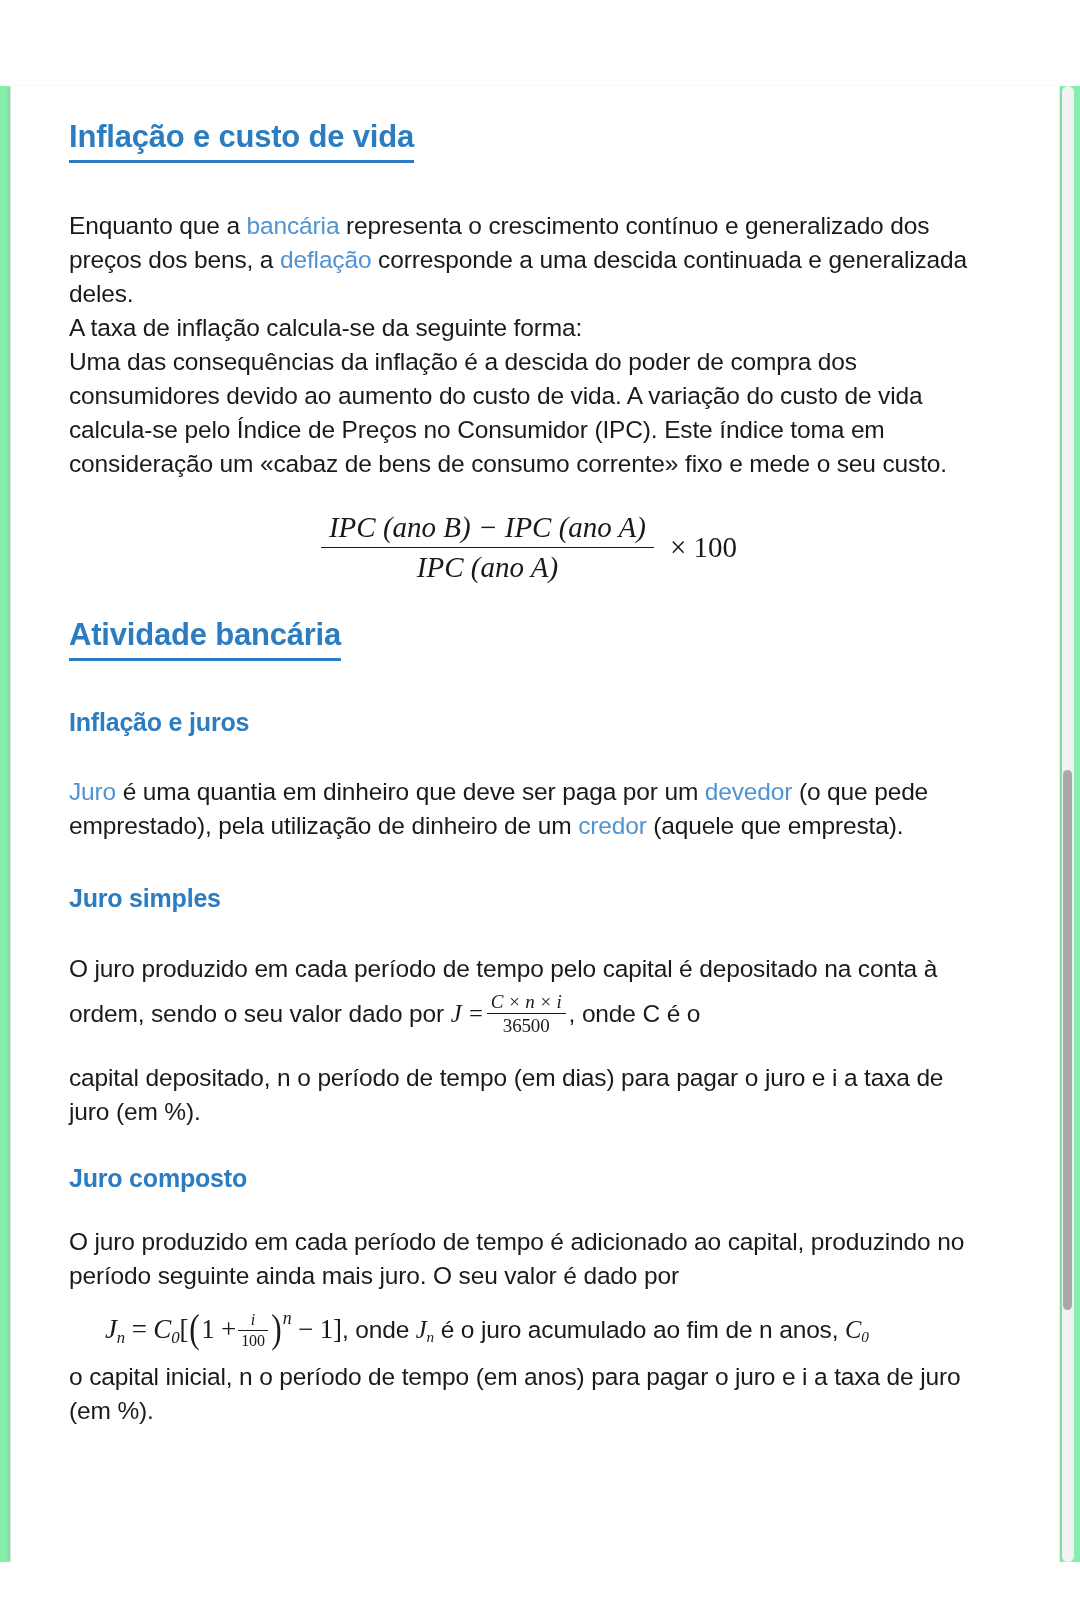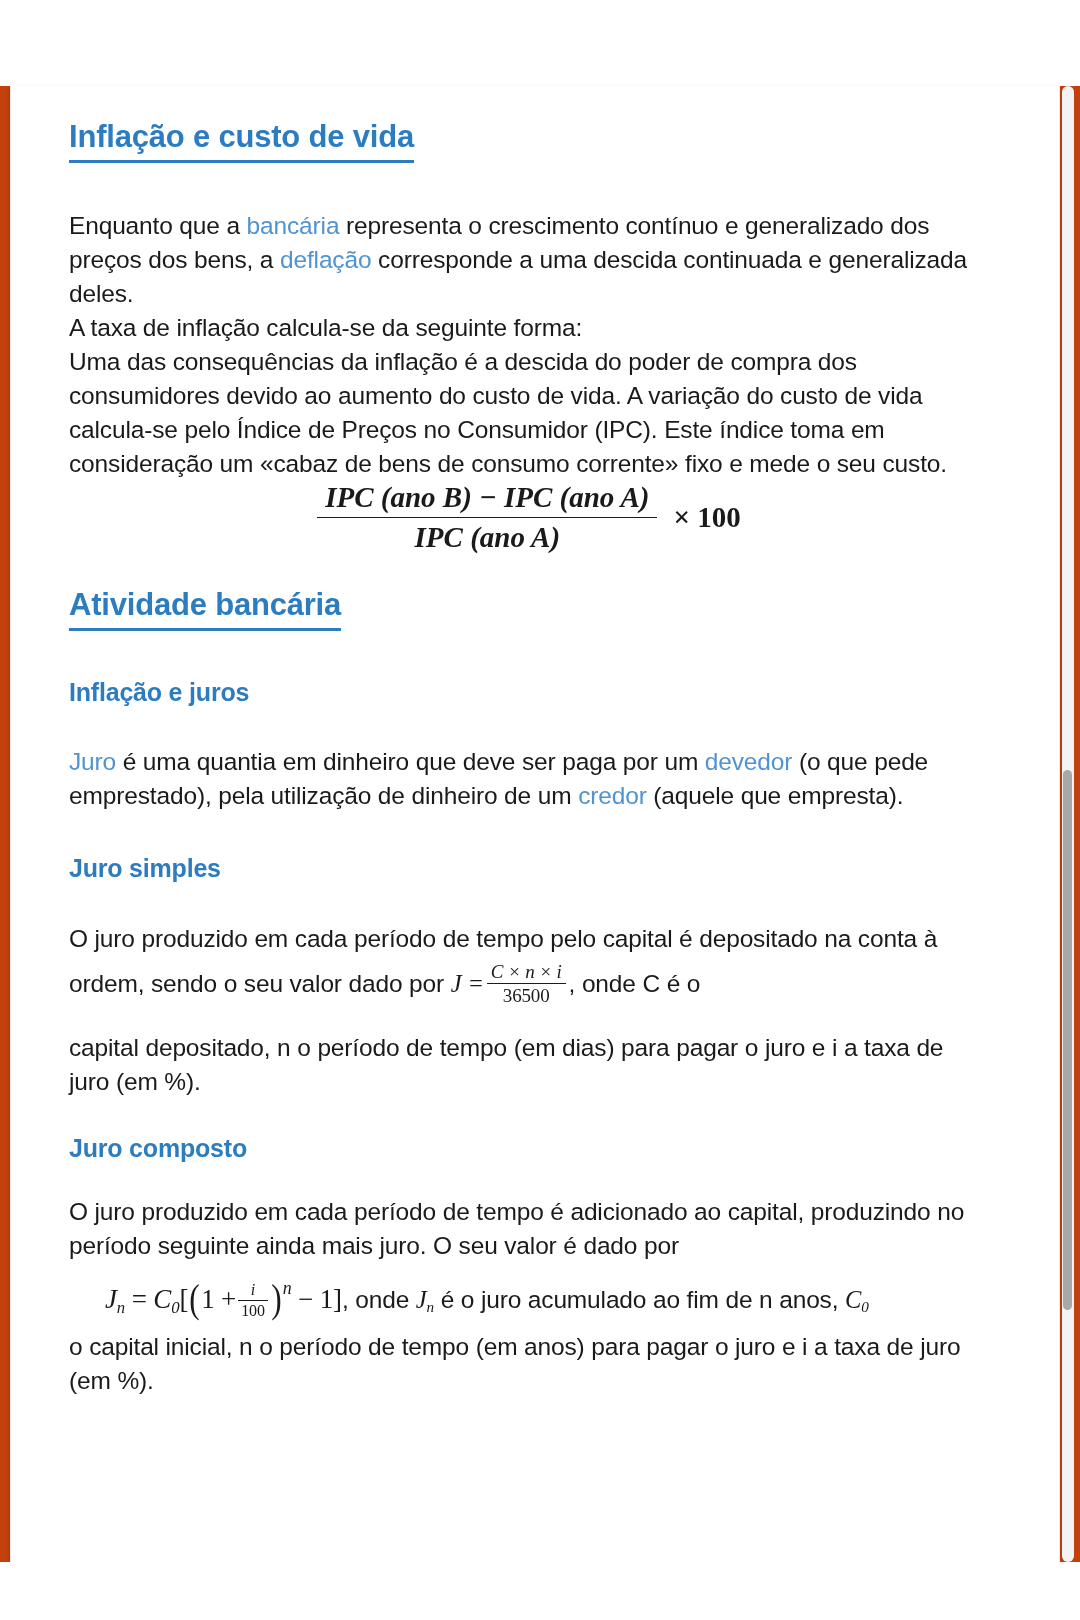--- a/index.html
+++ b/index.html
@@ -13,21 +13,21 @@
     background: #ffffff;
     font-family: "Liberation Sans", sans-serif;
     overflow: hidden;
     position: relative;
   }
 
   
   .page-root {
     position: absolute;
     inset: 0;
-    background: #c2410c;
+    background: #86efac;
   }
   .top-gap {
     position: absolute;
     left: 0; top: 0;
     width: 1080px; height: 86px;
     background: #ffffff;
   }
   .content-card {
     position: absolute;
     left: 10px;
@@ -217,21 +217,21 @@
       </div>
 
       <p class="body-text" style="margin-top:46px;">
         <span>Enquanto que a </span><span class="term">bancária</span><span> representa o crescimento contínuo e generalizado dos preços dos bens, a </span><span class="term">deflação</span><span> corresponde a uma descida continuada e generalizada deles.</span>
       </p>
 
       <p class="body-text" style="margin-top:0;">A taxa de inflação calcula-se da seguinte forma:</p>
 
       <p class="body-text" style="margin-top:0;">Uma das consequências da inflação é a descida do poder de compra dos consumidores devido ao aumento do custo de vida. A variação do custo de vida calcula-se pelo Índice de Preços no Consumidor (IPC). Este índice toma em consideração um «cabaz de bens de consumo corrente» fixo e mede o seu custo.</p>
 
-      <div class="math math-block" style="font-weight:bold;">
+      <div class="math math-block" style="margin-top:30px;">
         <span class="frac f-big">
           <span class="num">IPC (ano B) − IPC (ano A)</span>
           <span class="den">IPC (ano A)</span>
         </span><span class="mul-100">× 100</span>
       </div>
 
       <div class="title-wrap" style="margin-top:34px;">
         <h1 class="section-title">Atividade bancária</h1>
       </div>
 

